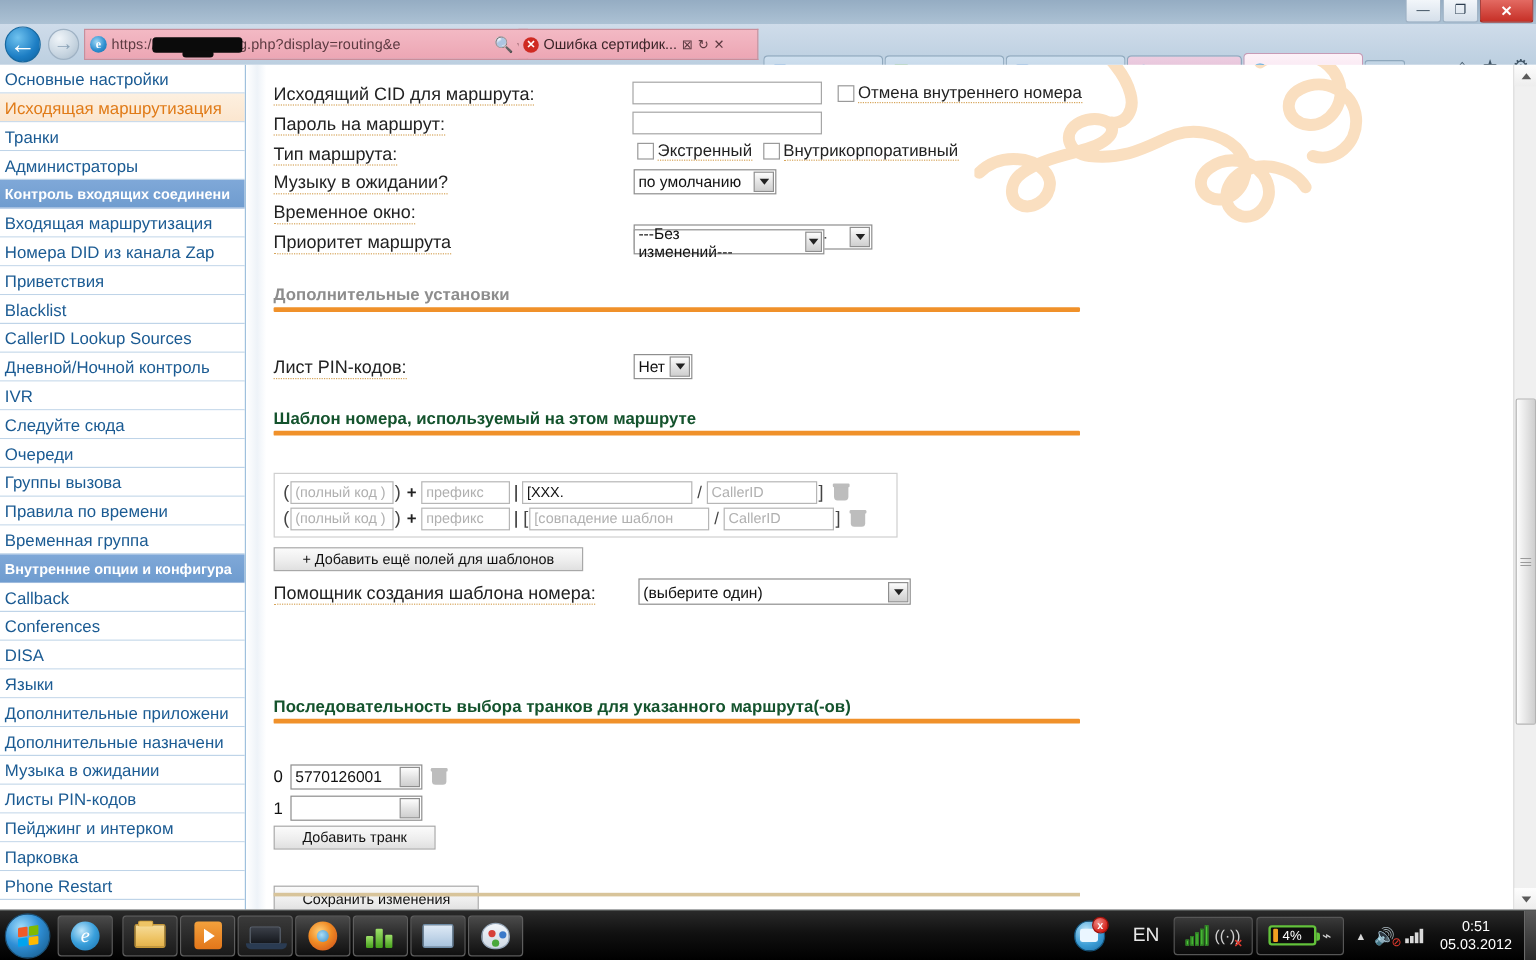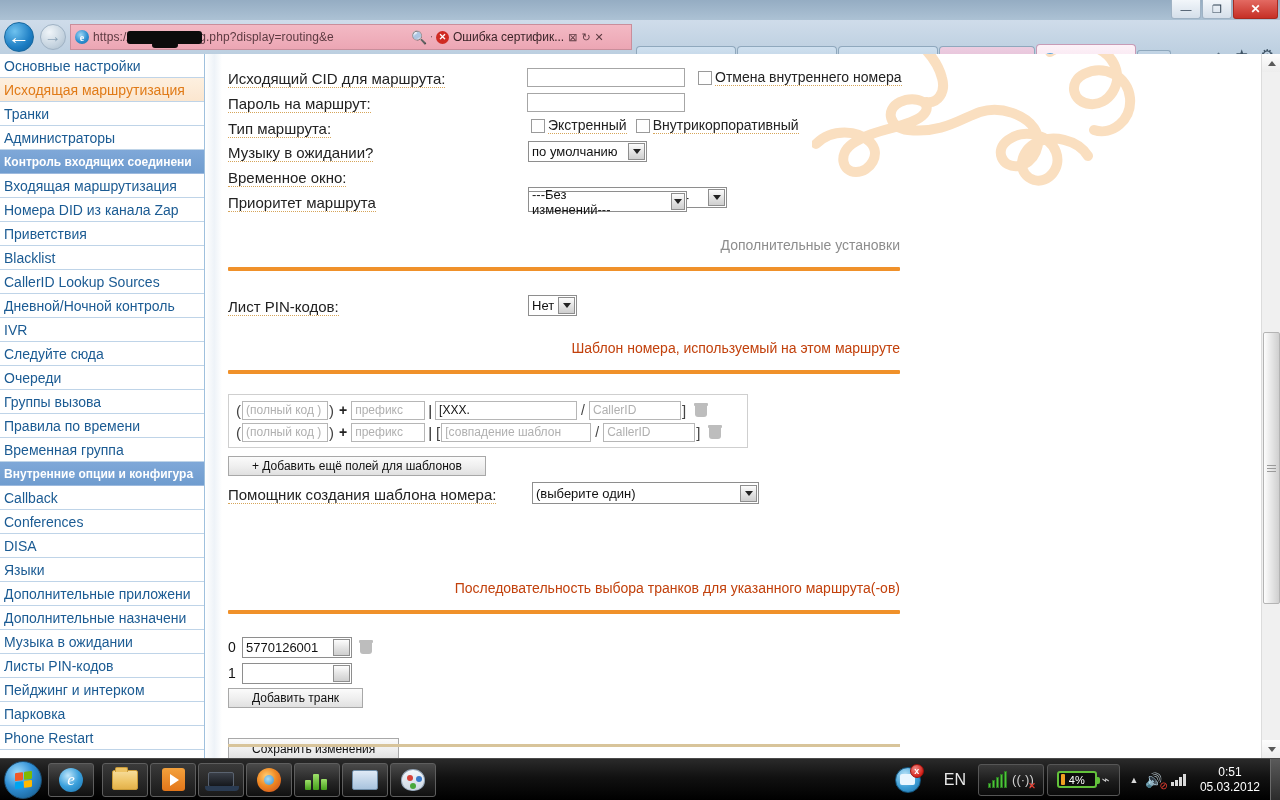--- a/index.html
+++ b/index.html
@@ -222,25 +222,24 @@
   }
   .cbx-label{
     font-size:14px; color:#222; margin-left:3px; white-space:nowrap;
     border-bottom:1px dotted #d6a55a;
   }
 
   .section-head{
     position:absolute; left:6px; width:672px;
   }
   .section-head .sh-text{
-    font-size:14px; color:#8d8d8d; font-weight:normal;
-    padding-bottom:14px;
-    text-align:right;
-  }
-  .section-head.dark .sh-text{ color:#c2410c; }
+    font-size:14px; color:#8d8d8d; font-weight:bold;
+    padding-bottom:3px;
+  }
+  .section-head.dark .sh-text{ color:#14532d; }
   .section-rule{
     height:4px; background:#f0912a; border-radius:1px;
   }
 
   
   #pattern-box{
     position:absolute; left:6px; top:340px; width:520px; height:54px;
     border:1px solid #cfcfcf; background:#fff;
     padding:4px 6px;
   }

